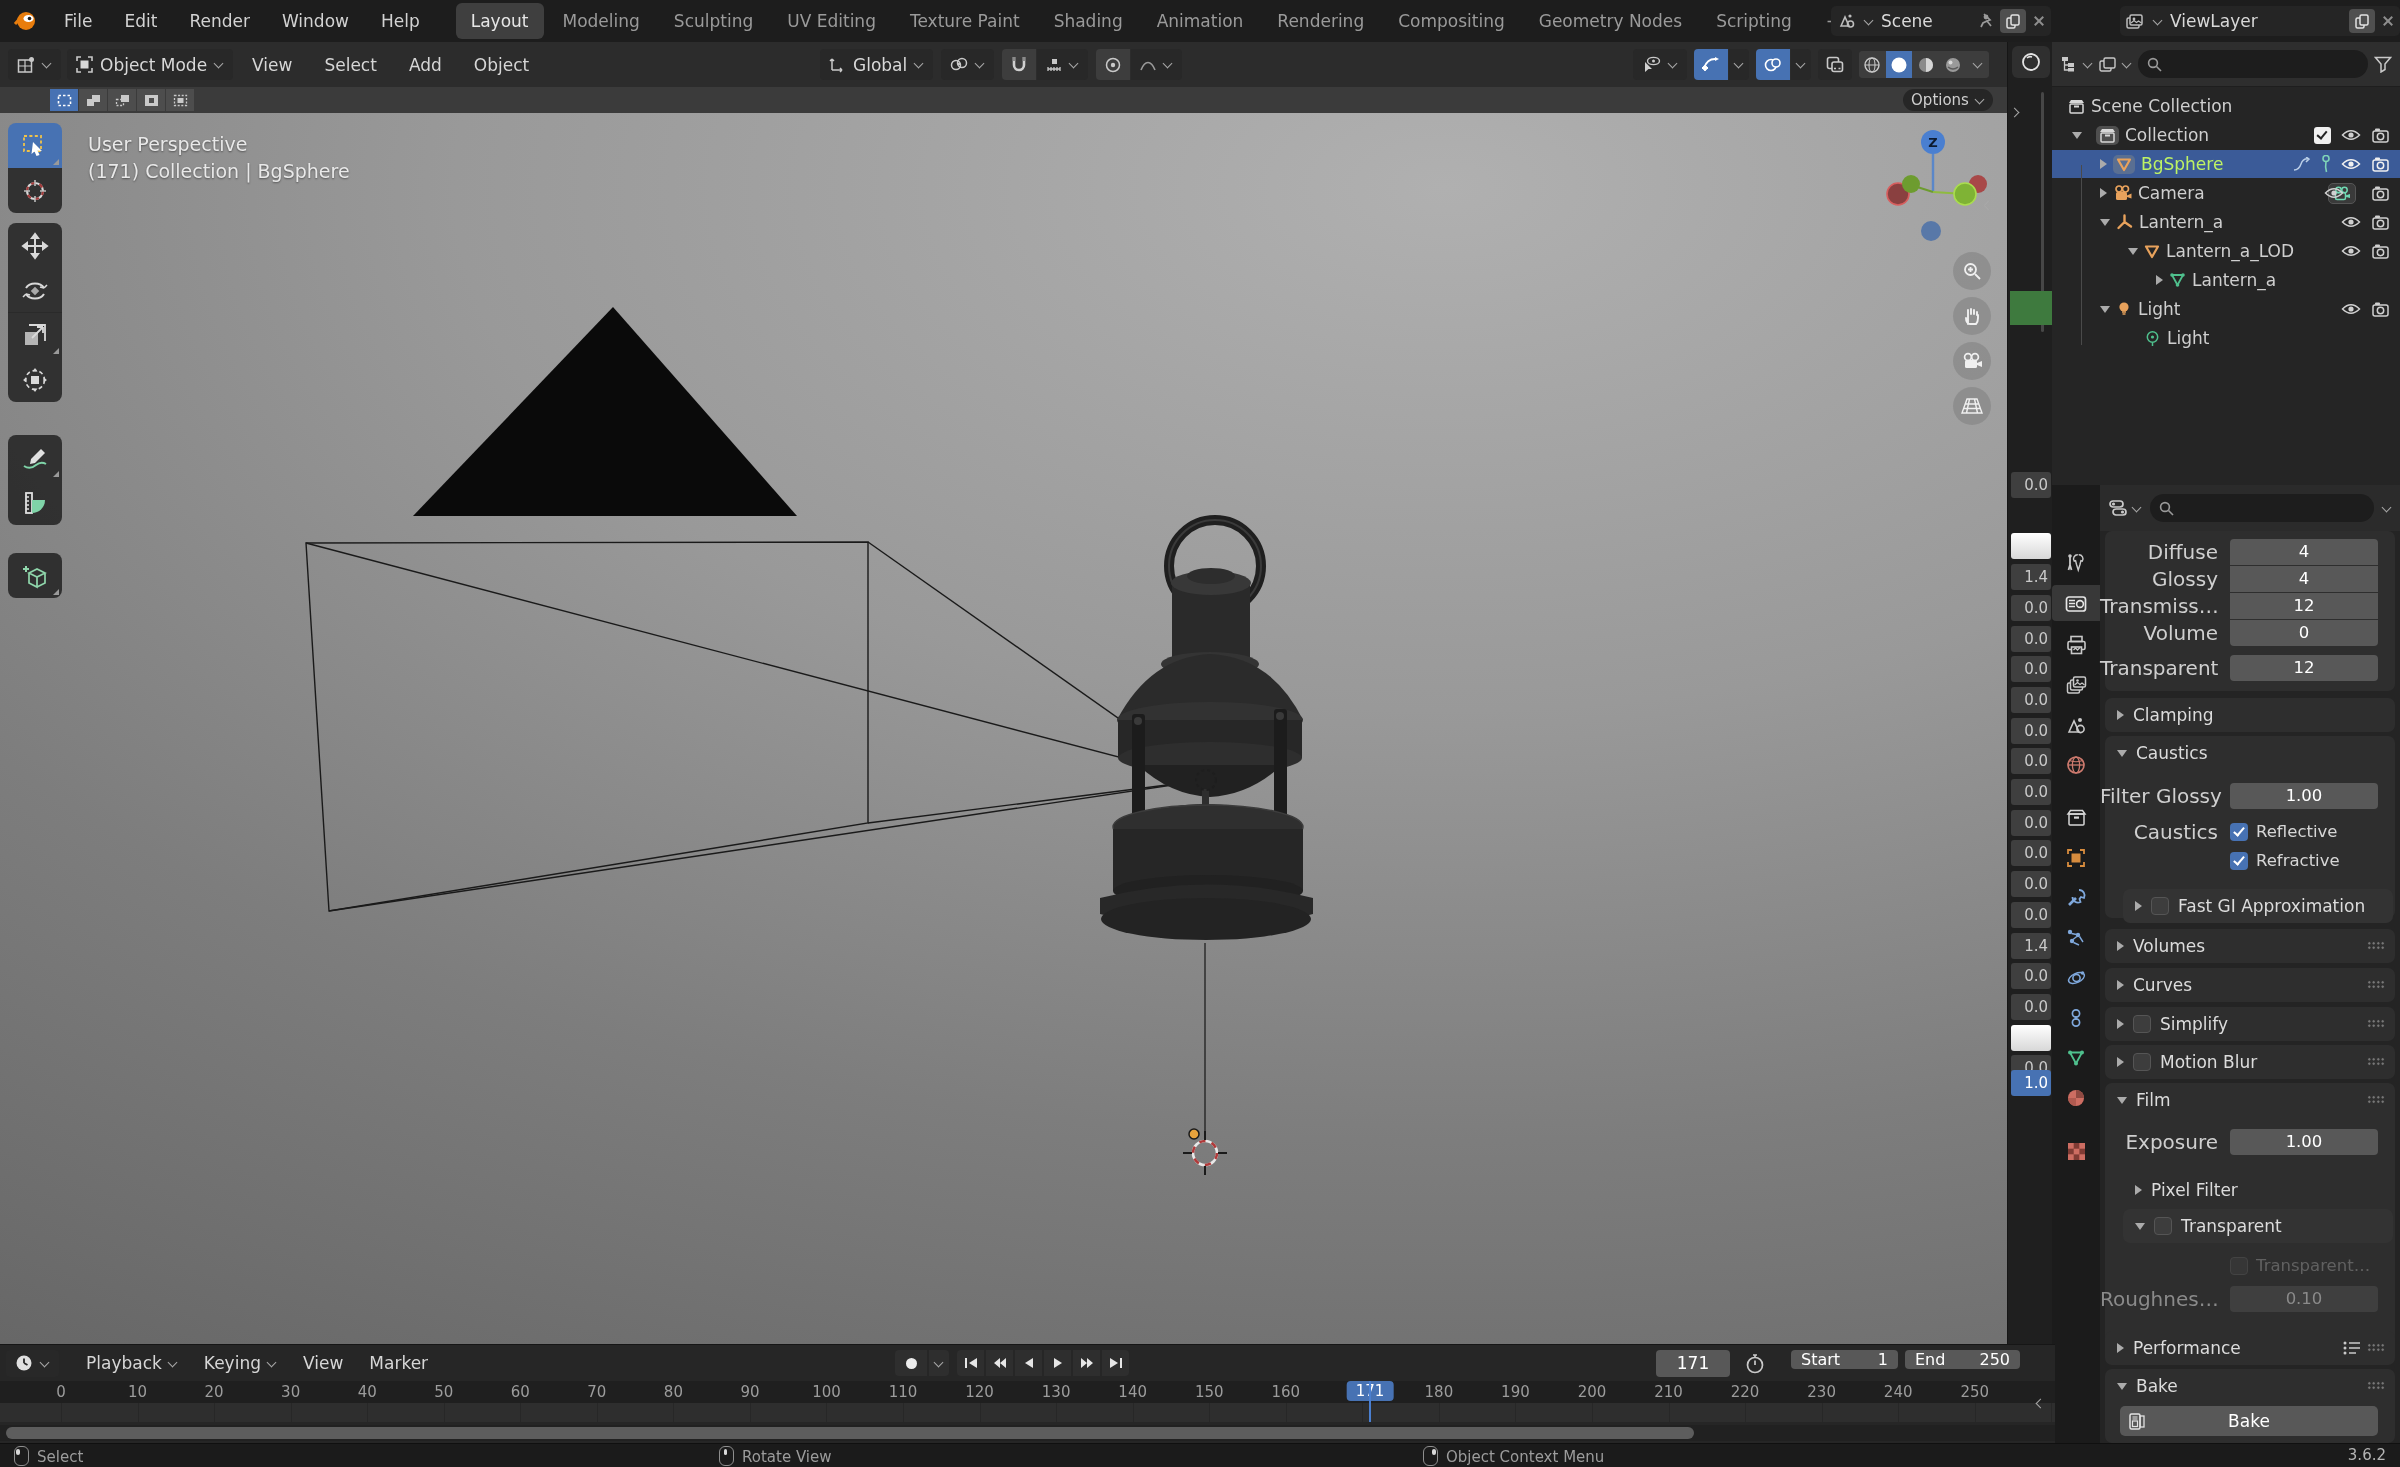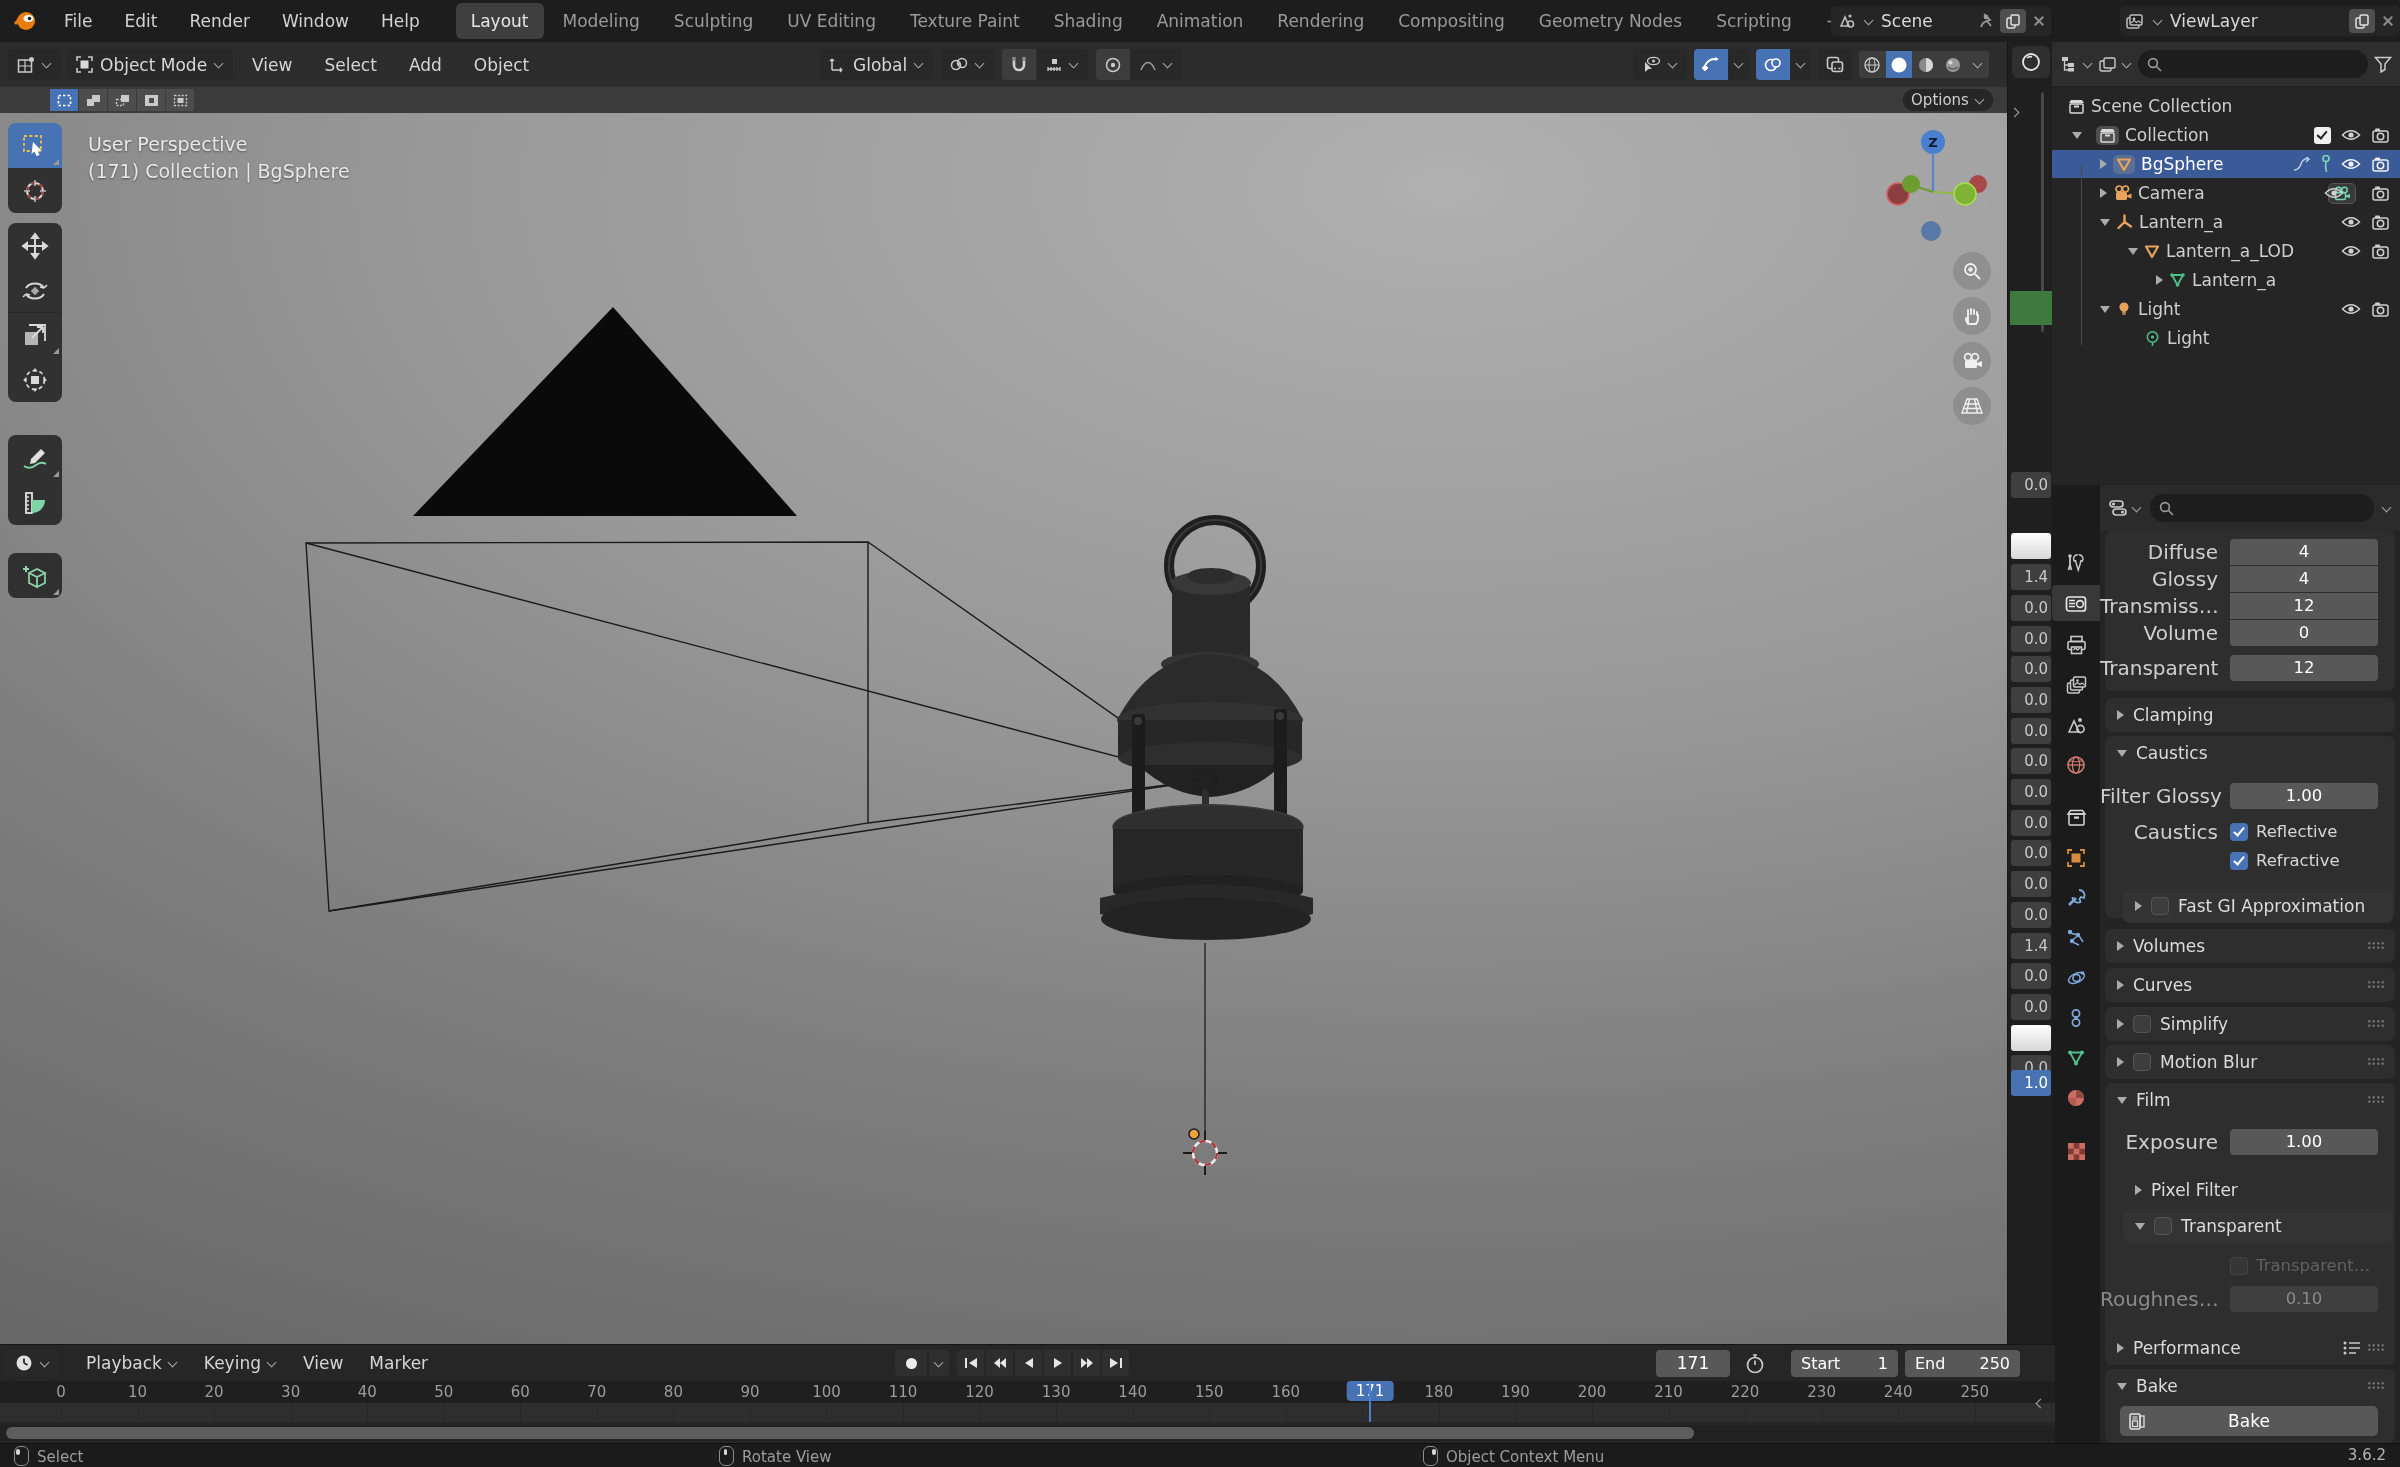--- a/index.html
+++ b/index.html
@@ -49,21 +49,21 @@
   .sf{position:absolute;left:3px;width:40px;height:26px;background:#3f3f3f;border-radius:3px;color:#c9c9c9;font-size:15px;text-align:right;padding-right:3px;line-height:26px;overflow:hidden;box-sizing:border-box;}
   .sf.swatch{background:linear-gradient(180deg,#ffffff,#d8d8d8);}
   .sf.active{background:#4772b3;color:#fff;}
   
   #outliner{position:absolute;left:2052px;top:42px;width:348px;height:443px;background:#252525;}
   #outliner-header{position:absolute;left:0;top:0;width:348px;height:45px;background:#2e2e2e;border-bottom:1px solid #1e1e1e;display:flex;align-items:center;gap:6px;padding:0 8px;box-sizing:border-box;}
   .search{background:#1d1d1d;border-radius:14px;height:28px;flex:1;display:flex;align-items:center;padding:0 9px;gap:6px;}
   .orow{position:absolute;left:0;width:348px;height:28px;display:flex;align-items:center;gap:6px;}
   .orow.sel{background:#3b5b98;}
   .olabel{color:#cfcfcf;}
-  .orow.sel .olabel{color:#ffffff;}
+  .orow.sel .olabel{color:#bef264;}
   .rowicons{position:absolute;right:10px;display:flex;gap:10px;align-items:center;}
   .guide{position:absolute;left:2081px;border-left:1px solid #4a4a4a;}
   
   #props{position:absolute;left:2052px;top:485px;width:348px;height:958px;background:#242424;}
   #tabcol{position:absolute;left:0;top:0;width:48px;height:958px;background:#1b1b1b;}
   .tab{position:absolute;left:0;width:48px;height:36px;display:flex;align-items:center;justify-content:center;}
   .tab.on{background:#383838;border-radius:4px 0 0 4px;}
   #props-header{position:absolute;left:48px;top:0;width:300px;height:46px;background:#2b2b2b;display:flex;align-items:center;gap:8px;padding:0 8px;box-sizing:border-box;}
   .pbody{position:absolute;left:48px;top:46px;width:300px;height:912px;}
   .panelbg{position:absolute;left:5px;width:290px;background:#2e2e2e;border-radius:7px;}
@@ -78,21 +78,21 @@
   .chk.off{background:#3d3d3d;border:1px solid #555;box-sizing:border-box;}
   .chk.off::after{display:none;}
   .chklabel{color:#d6d6d6;font-size:16.5px;}
   .grip{position:absolute;right:10px;top:12px;width:18px;height:9px;background-image:radial-gradient(#7c7c7c 1.1px, transparent 1.3px);background-size:4.5px 4.5px;}
   .dimtxt{color:#8a8a8a;}
   
   #timeline{position:absolute;left:0;top:1344px;width:2055px;height:99px;background:#262626;border-top:1px solid #161616;}
   .tl-hdr{position:absolute;left:0;top:0;width:2055px;height:36px;display:flex;align-items:center;}
   .tbtn{width:27px;height:26px;background:#2e2e2e;display:flex;align-items:center;justify-content:center;margin-right:1px;}
   .framefield{position:absolute;left:1656px;top:5px;width:74px;height:27px;background:#585858;border-radius:4px;color:#fff;text-align:center;line-height:27px;}
-  .sefield{position:absolute;top:5px;height:27px;background:#585858;border-radius:4px;color:#fff;display:flex;align-items:center;justify-content:space-between;padding:0 10px;box-sizing:border-box;font-size:16px;}
+  .sefield{position:absolute;top:5px;height:19px;background:#585858;border-radius:4px;color:#fff;display:flex;align-items:center;justify-content:space-between;padding:0 10px;box-sizing:border-box;font-size:16px;}
   #ruler{position:absolute;left:0;top:36px;width:2055px;height:22px;background:#1f1f1f;}
   .tick{position:absolute;top:2px;transform:translateX(-50%);color:#9c9c9c;font-size:15px;}
   #cfpill{position:absolute;top:0;transform:translateX(-50%);background:#4772b3;color:#fff;border-radius:4px;padding:1px 9px;font-size:15px;}
   #kband{position:absolute;left:0;top:58px;width:2055px;height:19px;background:#2e2e2e;background-image:repeating-linear-gradient(90deg,#272727 0 1px,transparent 1px 76.55px);background-position:61px 0;}
   #playhead{position:absolute;top:36px;width:2px;height:41px;background:#4a7fd0;}
   #tl-scroll{position:absolute;left:0;top:80px;width:2055px;height:16px;background:#212121;}
   #tl-bar{position:absolute;left:6px;top:2px;width:1688px;height:12px;background:#5d5d5d;border-radius:7px;}
   
   #statusbar{position:absolute;left:0;top:1443px;width:2400px;height:24px;background:#1b1b1b;border-top:1px solid #101010;color:#9c9c9c;font-size:15px;}
   .mouse{display:inline-block;width:13px;height:18px;border:1.5px solid #8e8e8e;border-radius:6px;position:relative;vertical-align:-4px;margin-right:8px;}

